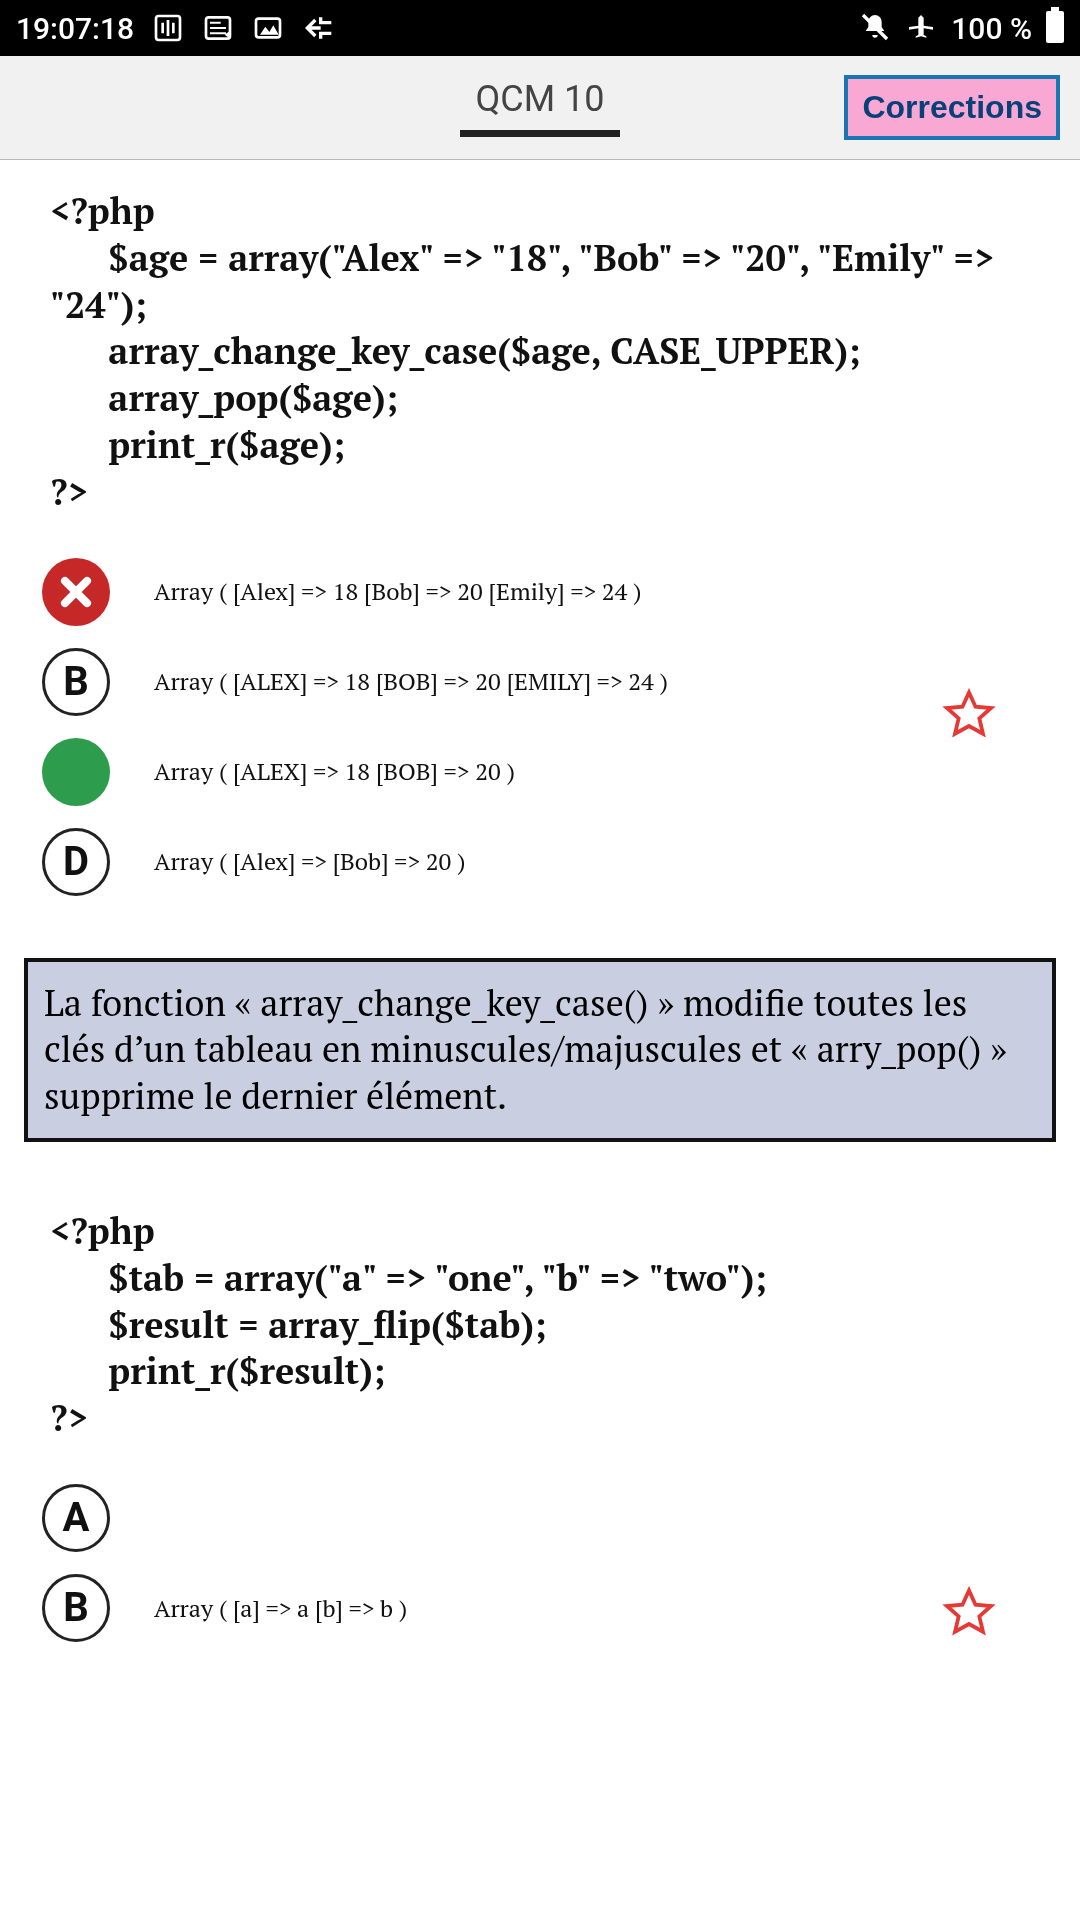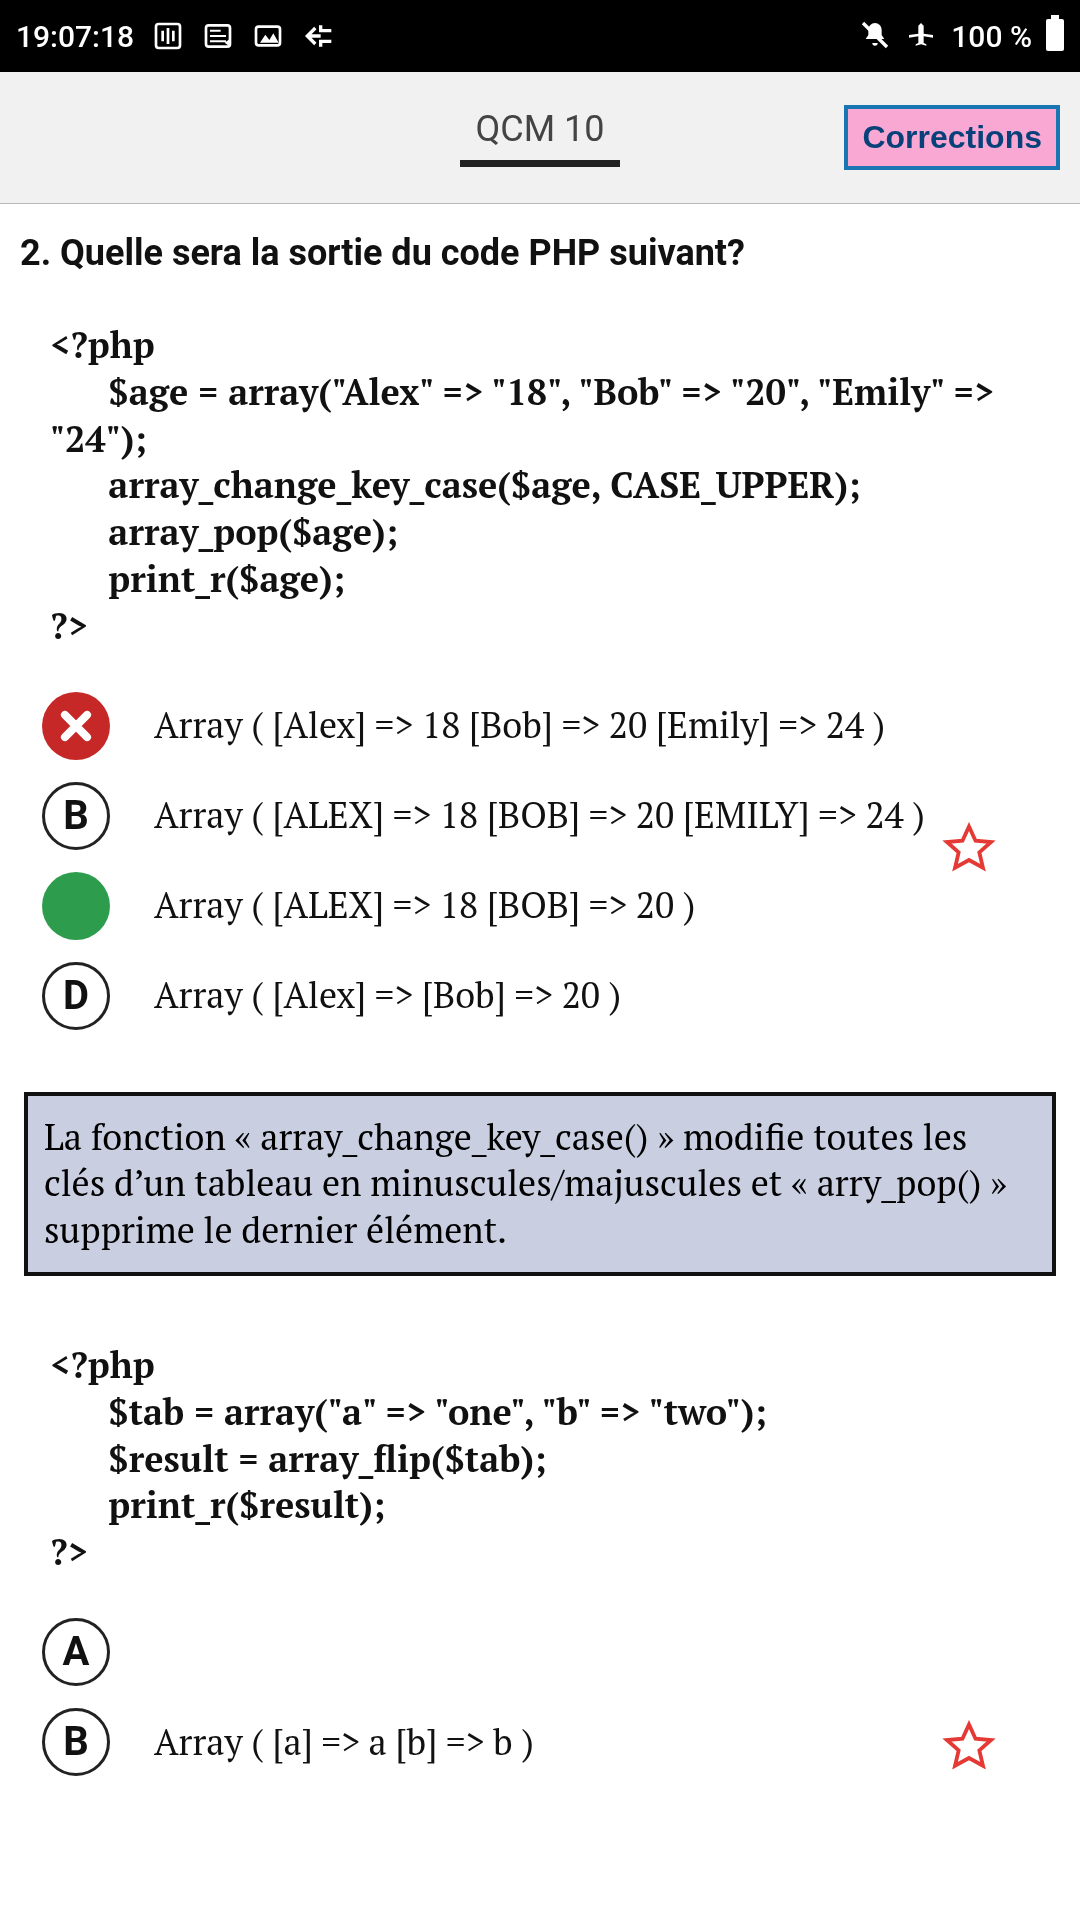--- a/index.html
+++ b/index.html
@@ -8,21 +8,21 @@
     width: 1080px;
     height: 1920px;
     background: #ffffff;
     overflow: hidden;
   }
 
   
   .status-bar {
     background: #000000;
     color: #ffffff;
-    height: 72px;
+    height: 56px;
     display: flex;
     align-items: center;
     justify-content: space-between;
     padding: 0 16px;
     font-size: 30px;
     font-weight: 500;
   }
   .status-left {
     display: flex;
     align-items: center;
@@ -52,21 +52,21 @@
     top: -4px;
     left: 5px;
     width: 8px;
     height: 4px;
     background: #ffffff;
   }
 
   
   .app-header {
     background: #f1f1f1;
-    height: 132px;
+    height: 104px;
     display: grid;
     grid-template-columns: 1fr auto 1fr;
     align-items: center;
     padding: 0 20px;
     border-bottom: 1px solid #b8b8b8;
     position: relative;
   }
   .header-title-wrap {
     grid-column: 2;
     text-align: center;
@@ -147,21 +147,21 @@
     background: #c62828;
     color: #ffffff;
     border: none;
   }
   .badge-correct {
     background: #2e9c4d;
     border: none;
   }
   .answer-text {
     font-family: "PT Serif", Georgia, "Times New Roman", serif;
-    font-size: 36px;
+    font-size: 24px;
     font-weight: 500;
     color: #111;
     line-height: 1.35;
     flex: 1;
   }
 
   .star-icon {
     position: absolute;
     right: 46px;
     width: 54px;
@@ -235,21 +235,20 @@
   <div class="header-title-wrap">
     <div class="header-title">QCM 10</div>
     <div class="header-underline"></div>
   </div>
   <button class="corrections-btn">Corrections</button>
 </div>
 
 <div class="content">
 
   <div>
-    <div class="question-title">2. Quelle sera la sortie du code PHP suivant?</div>
     <div class="code-block">&lt;?php
       $age = array("Alex" =&gt; "18", "Bob" =&gt; "20", "Emily" =&gt; "24");
       array_change_key_case($age, CASE_UPPER);
       array_pop($age);
       print_r($age);
 ?&gt;</div>
 
     <div class="answers">
 
       <div class="answer-row">

